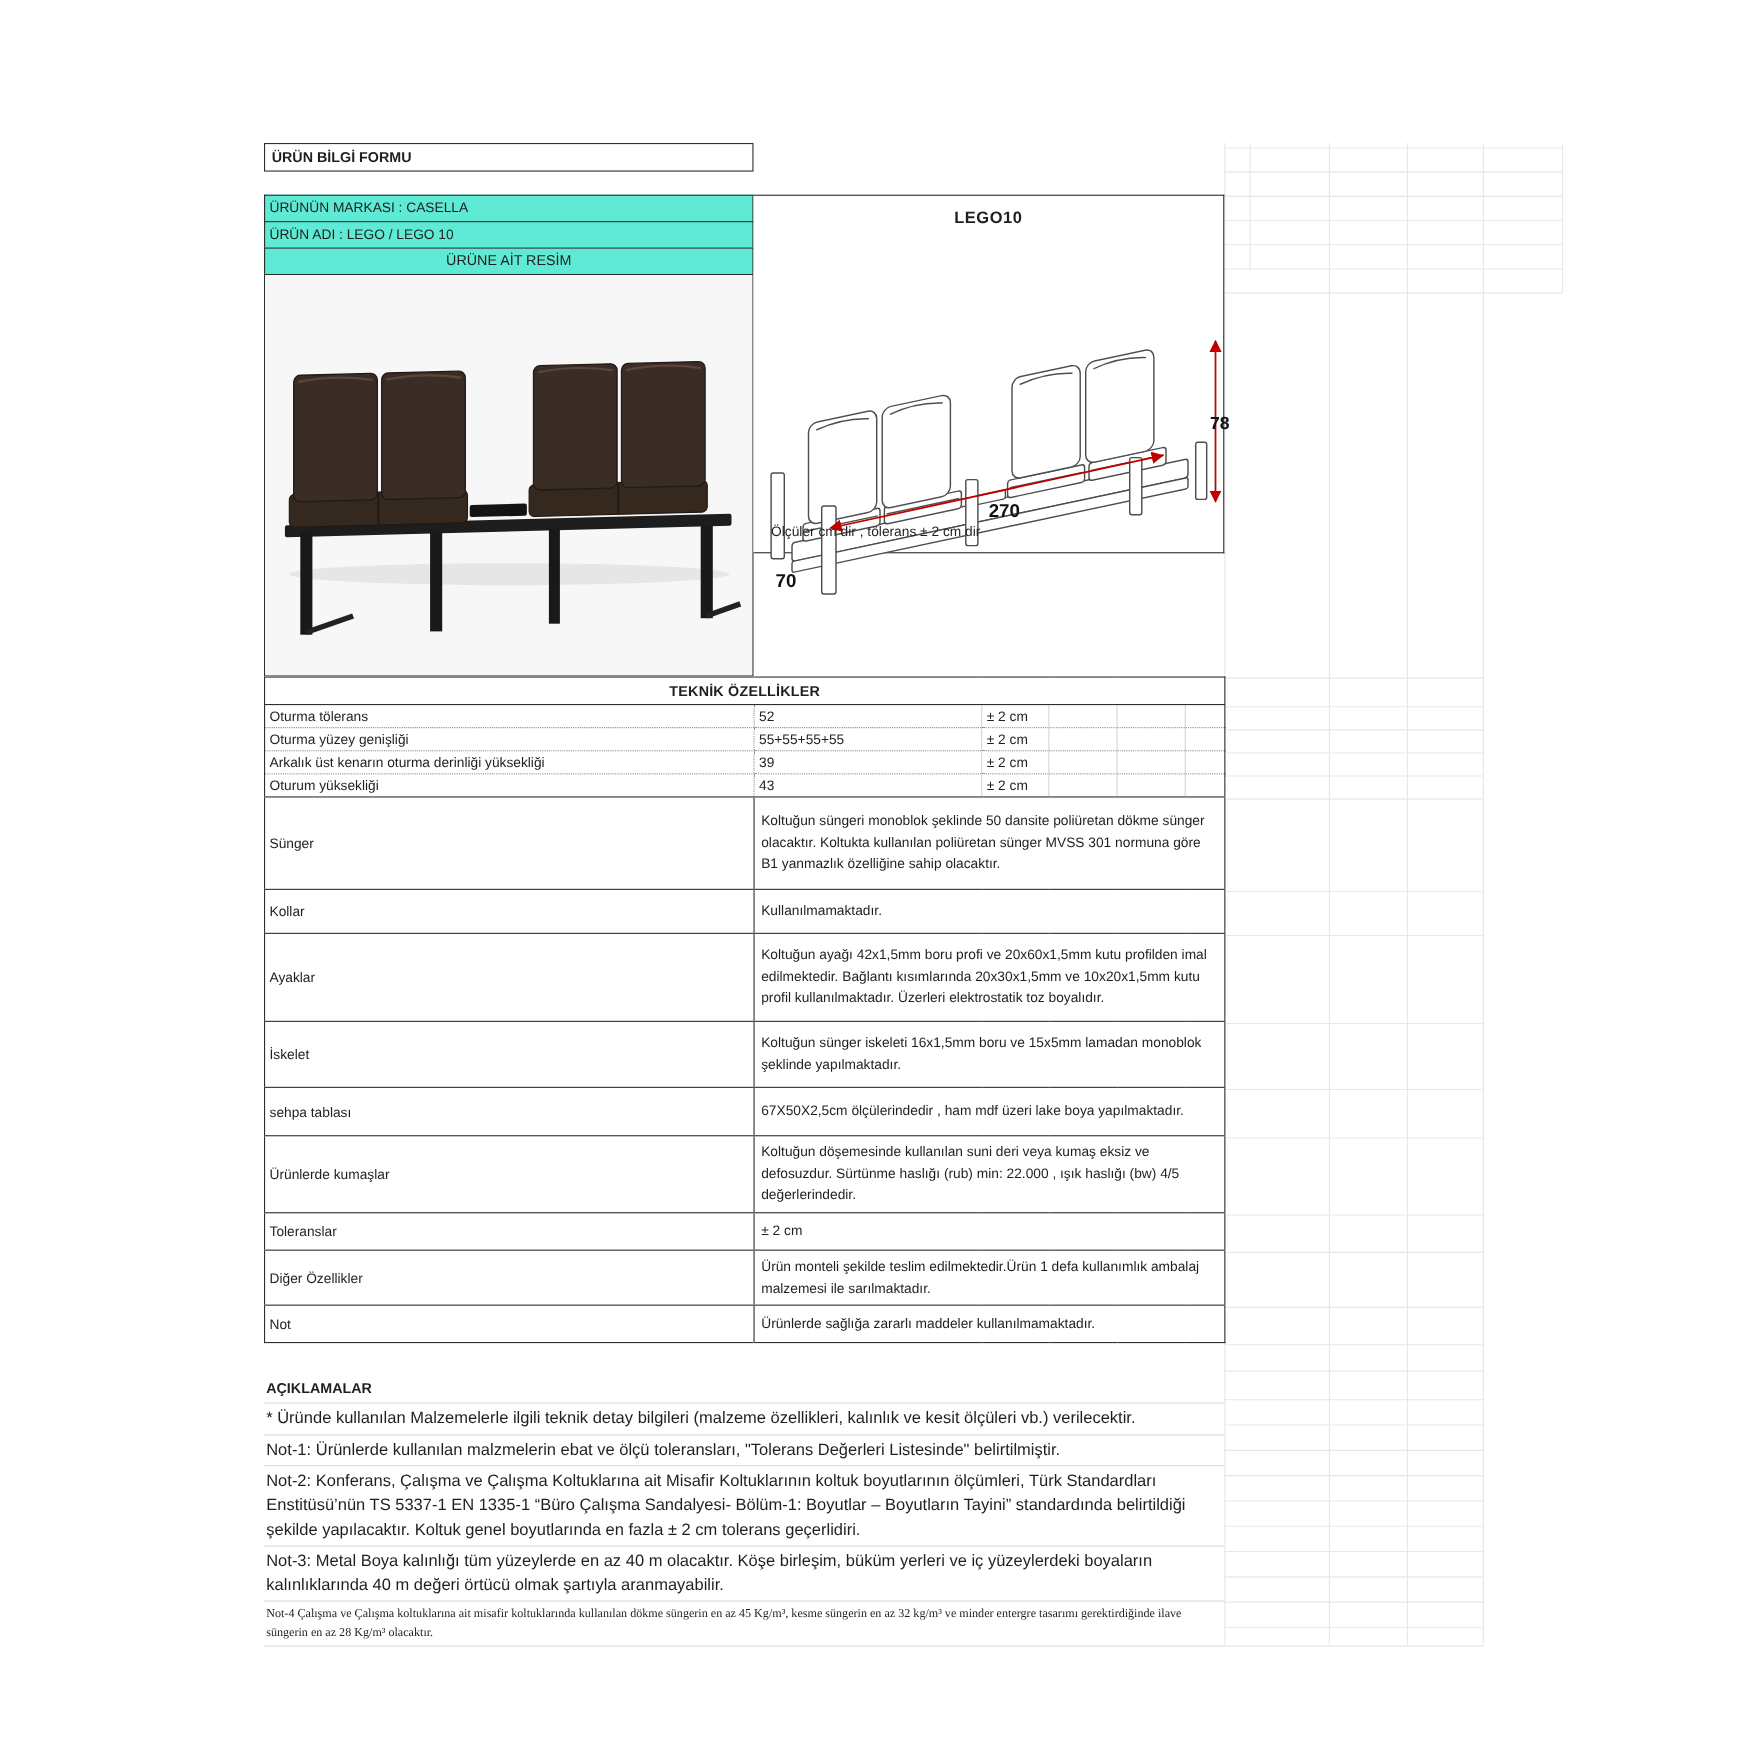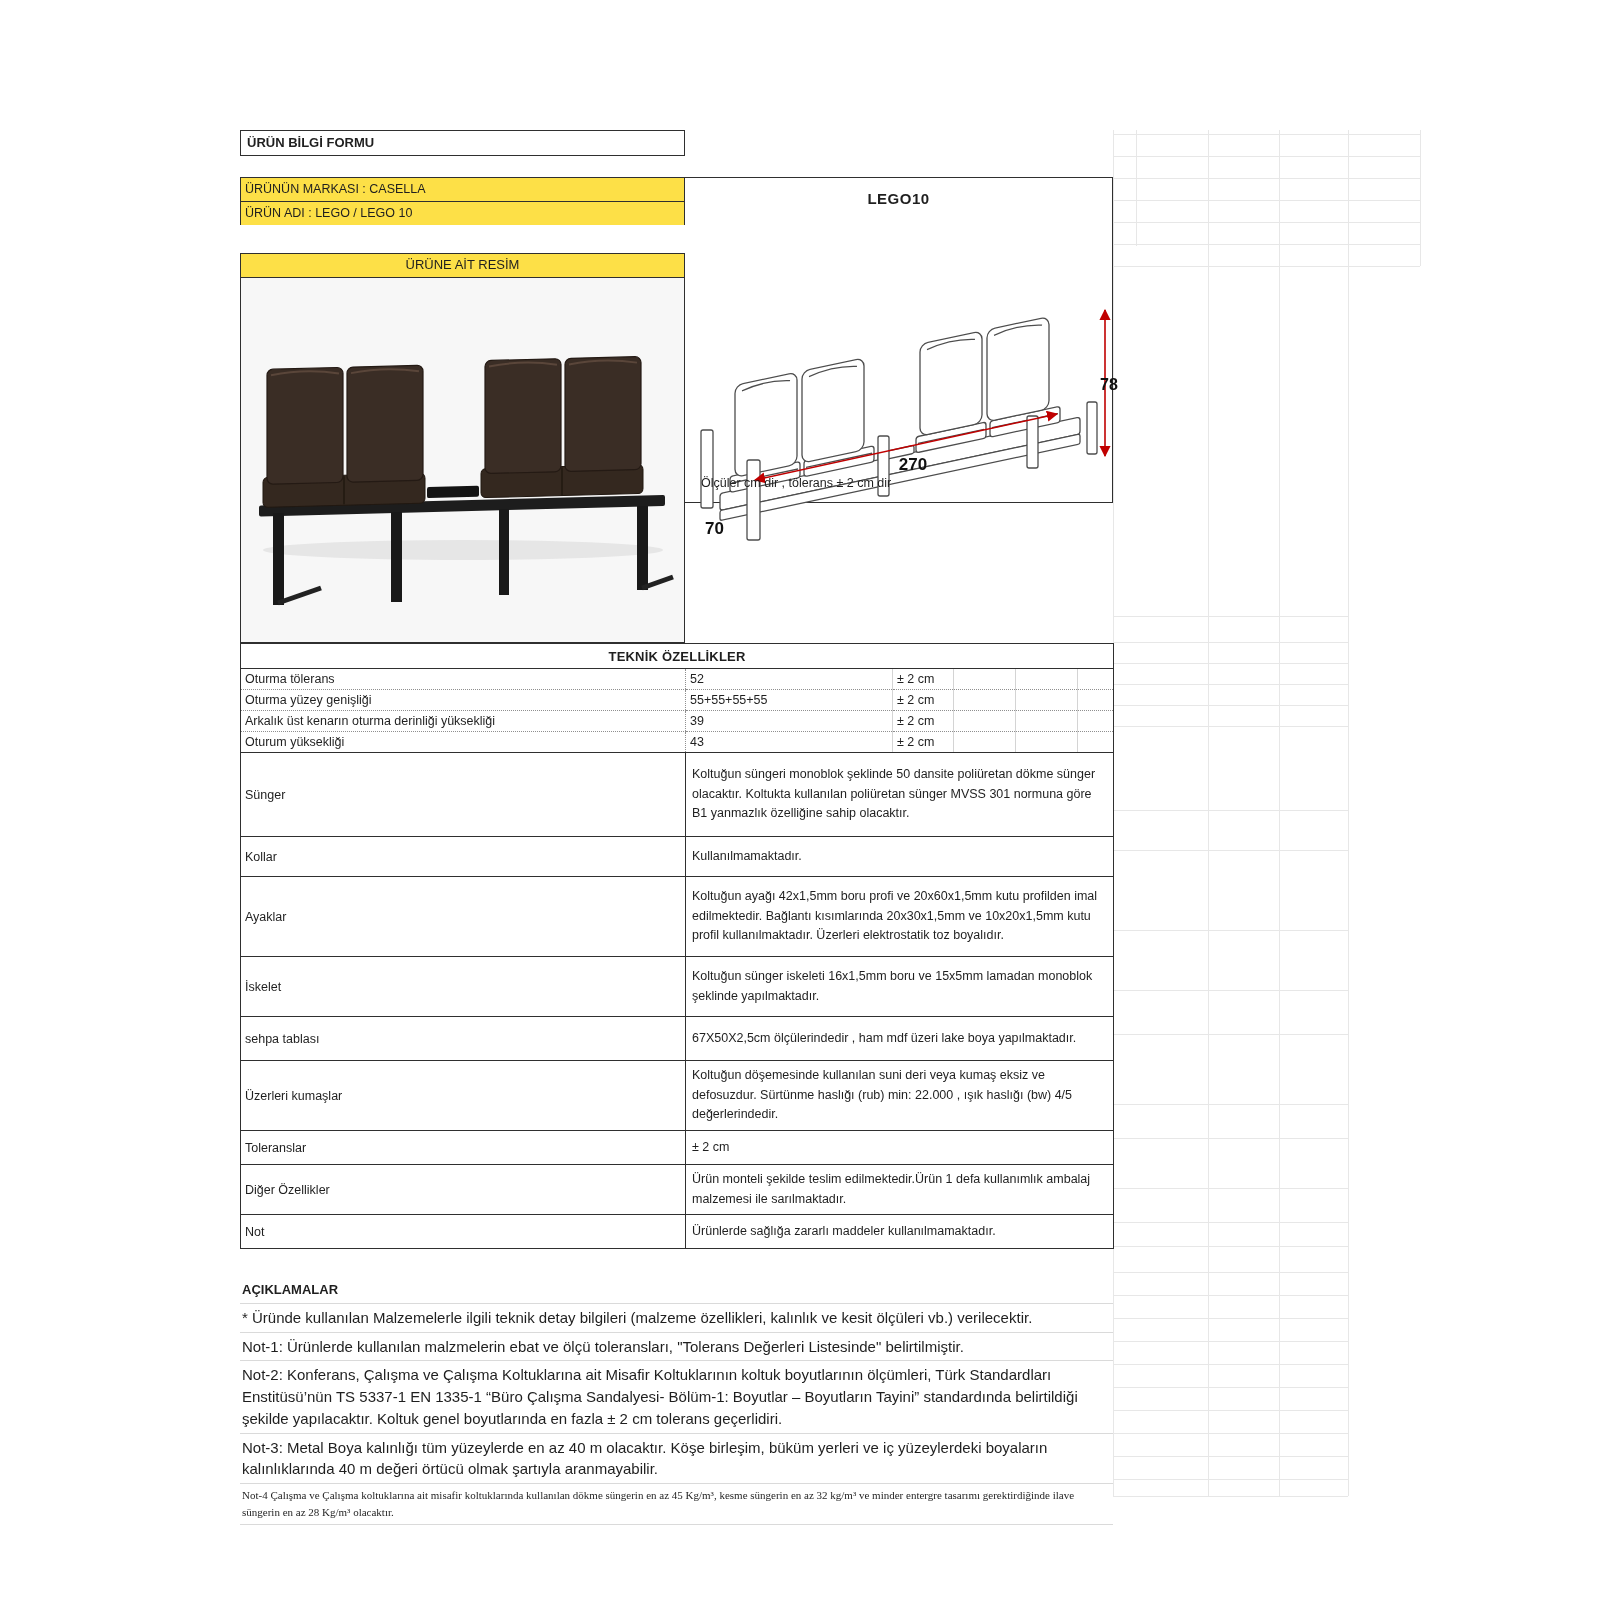--- a/index.html
+++ b/index.html
@@ -14,23 +14,23 @@
   
   .formu-row{
     width:437px;height:24px;border:1px solid #2f2f2f;background:#fff;
     font-weight:bold;font-size:13px;line-height:24px;padding-left:6px;
   }
   .gap-row{height:21px;}
   .two-col{display:flex;align-items:stretch;}
   .left-col{width:445px;box-sizing:border-box;background:#fff;}
   .id-row{
     box-sizing:border-box;height:24px;border:1px solid #2f2f2f;border-bottom:none;
-    font-size:12.5px;line-height:22px;padding-left:4px;background:#fde047;white-space:nowrap;overflow:hidden;
-  }
-  .id-row.center{text-align:center;padding-left:0;margin-top:28px;}
+    font-size:12.5px;line-height:22px;padding-left:4px;background:#5eead4;white-space:nowrap;overflow:hidden;
+  }
+  .id-row.center{text-align:center;padding-left:0;}
   .photo-box{
     box-sizing:border-box;height:366px;border:1px solid #2f2f2f;background:#fff;overflow:hidden;
   }
   .right-col{
     width:428px;box-sizing:border-box;border:1px solid #2f2f2f;border-left:none;
     height:326px;background:#fff;position:relative;overflow:visible;
   }
   .drawing-title{
     position:absolute;top:12px;left:0;width:100%;text-align:center;
     font-weight:bold;font-size:15px;letter-spacing:.5px;
@@ -284,21 +284,21 @@
     </tr>
     <tr class="big" style="height:60px">
       <td>İskelet</td>
       <td class="txt" colspan="5">Koltuğun sünger iskeleti 16x1,5mm boru ve 15x5mm lamadan monoblok şeklinde yapılmaktadır.</td>
     </tr>
     <tr class="big" style="height:44px">
       <td>sehpa tablası</td>
       <td class="txt" colspan="5">67X50X2,5cm ölçülerindedir , ham mdf üzeri lake boya yapılmaktadır.</td>
     </tr>
     <tr class="big" style="height:70px">
-      <td>Üzerleri kumaşlar</td>
+      <td>Ürünlerde kumaşlar</td>
       <td class="txt" colspan="5">Koltuğun döşemesinde kullanılan suni deri veya kumaş eksiz ve defosuzdur. Sürtünme haslığı (rub) min: 22.000 , ışık haslığı (bw) 4/5 değerlerindedir.</td>
     </tr>
     <tr class="big" style="height:34px">
       <td>Toleranslar</td>
       <td class="txt" colspan="5">± 2 cm</td>
     </tr>
     <tr class="big" style="height:50px">
       <td>Diğer Özellikler</td>
       <td class="txt" colspan="5">Ürün monteli şekilde teslim edilmektedir.Ürün 1 defa kullanımlık ambalaj malzemesi ile sarılmaktadır.</td>
     </tr>

